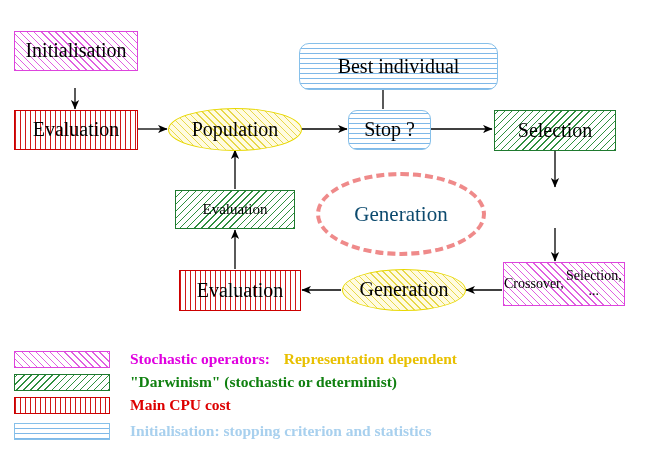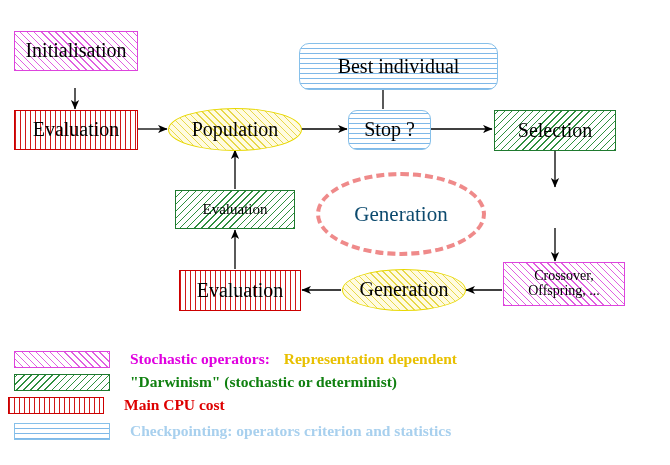--- a/index.html
+++ b/index.html
@@ -165,23 +165,23 @@
 
   <div class="node fill-blue" style="left:299px; top:43px; width:199px; height:47px; font-size:20px;border-radius:10px;">
     <span>Best individual</span>
   </div>
 
   <div class="node fill-green" style="left:494px; top:110px; width:122px; height:41px; font-size:20px;">
     <span>Selection</span>
   </div>
 
 
-  <div class="node fill-magenta" style="left:503px; top:262px; width:122px; height:44px; font-size:14px; flex-direction:column; justify-content:center;">
+  <div class="node fill-magenta" style="left:503px; top:262px; width:122px; height:44px; font-size:14px; flex-direction:row; justify-content:center;">
     <span>Crossover,</span>
-    <span>Offspring, ...</span>
+    <span>Selection, ...</span>
   </div>
 
   <div class="node fill-yellow-ellipse" style="left:342px; top:269px; width:124px; height:42px; font-size:20px;">
     <span>Generation</span>
   </div>
 
   <div class="node fill-red" style="left:179px; top:270px; width:122px; height:41px; font-size:20px;">
     <span>Evaluation</span>
   </div>
 
@@ -201,25 +201,25 @@
         <span class="lt-magenta">Stochastic operators:</span>
         <span class="lt-gold" style="margin-left:10px;">Representation dependent</span>
       </div>
     </div>
 
     <div class="legend-row" style="left:14px; top:373px;">
       <div class="legend-swatch fill-green"></div>
       <div class="legend-text lt-green">"Darwinism" (stochastic or determinist)</div>
     </div>
 
-    <div class="legend-row" style="left:8px; top:396px;">
+    <div class="legend-row" style="left:14px; top:396px;">
       <div class="legend-swatch fill-red"></div>
       <div class="legend-text lt-red">Main CPU cost</div>
     </div>
 
     <div class="legend-row" style="left:14px; top:422px;">
       <div class="legend-swatch fill-blue"></div>
-      <div class="legend-text lt-blue">Checkpointing: operators criterion and statistics</div>
+      <div class="legend-text lt-blue">Initialisation: stopping criterion and statistics</div>
     </div>
 
   </div>
 
 </div>
 
 </body></html>

